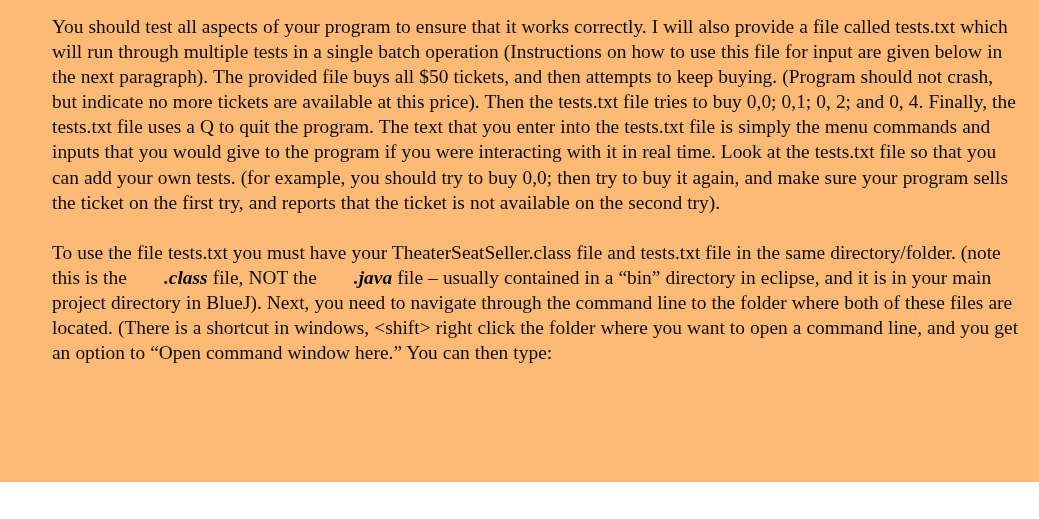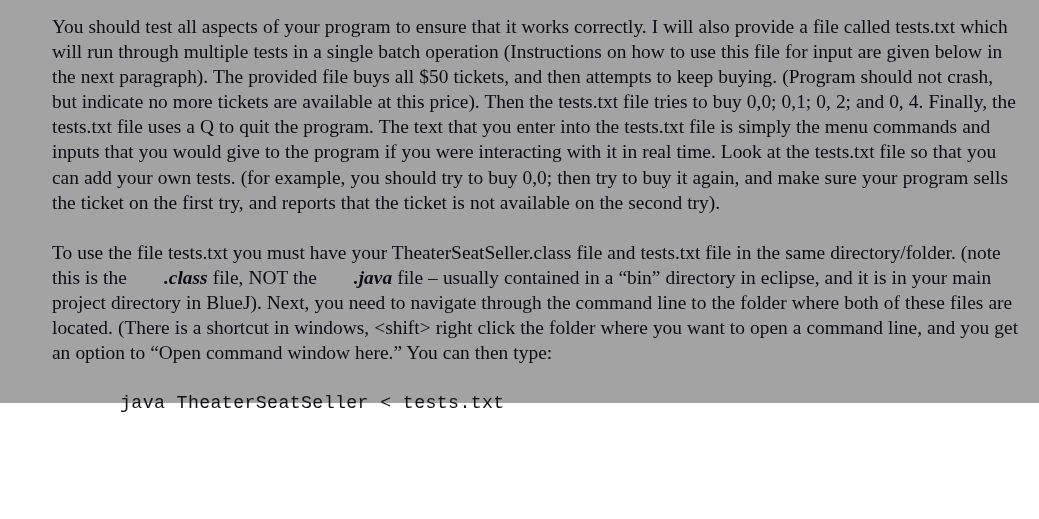--- a/index.html
+++ b/index.html
@@ -11,22 +11,22 @@
     height: 519px;
     background: #ffffff;
     font-family: "Liberation Serif", "DejaVu Serif", serif;
     color: #0a0a14;
     overflow: hidden;
   }
 
   #document-page {
     position: relative;
     width: 1039px;
-    height: 403px;
-    background: #a3a3a3;
+    height: 482px;
+    background: #fdba74;
     box-sizing: border-box;
     padding: 14px 19px 0 52px;
   }
 
   .body-paragraph {
     font-size: 19.4px;
     line-height: 25.1px;
     text-align: left;
     margin: 0;
     color: #0b0b16;
@@ -68,15 +68,14 @@
   </p>
 
   <div class="paragraph-gap"></div>
 
   <p class="body-paragraph">
     <span>To use the file tests.txt you must have your TheaterSeatSeller.class file and tests.txt file in the same directory/folder.  (note this is the </span><span class="emph-bold-italic">.class</span><span> file, NOT the </span><span class="emph-bold-italic">.java</span><span> file – usually contained in a “bin” directory in eclipse, and it is in your main project directory in BlueJ).  Next, you need to navigate through the command line to the folder where both of these files are located.  (There is a shortcut in windows, &lt;shift&gt; right click the folder where you want to open a command line, and you get an option to “Open command window here.”  You can then type:</span>
   </p>
 
   <div class="code-gap"></div>
 
-  <div class="code-line">java TheaterSeatSeller &lt; tests.txt</div>
 
 </div>
 
 </body></html>

